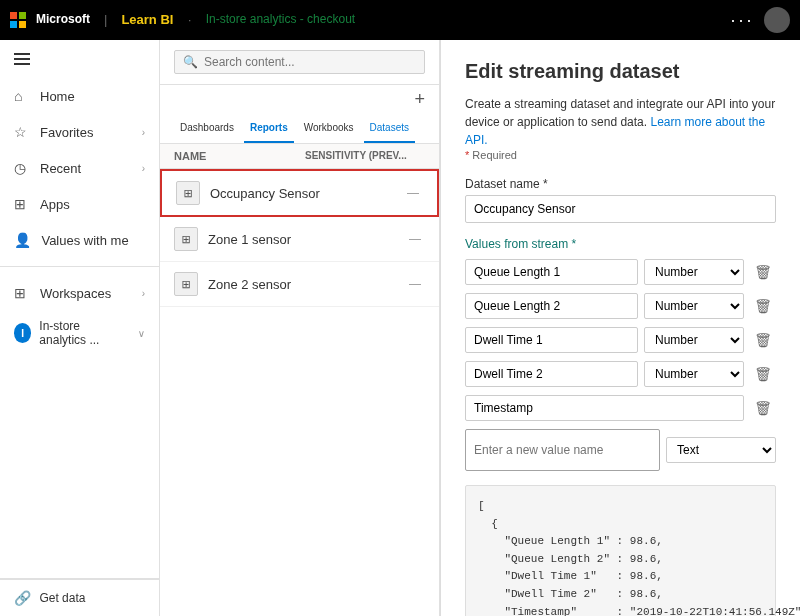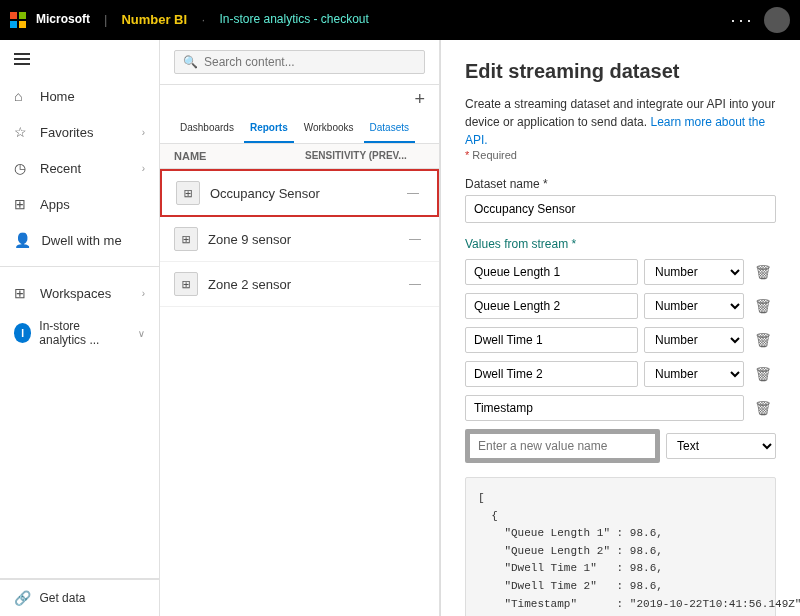--- a/index.html
+++ b/index.html
@@ -76,44 +76,44 @@
     .form-group { margin-bottom: 14px; }
     .form-label { font-size: 12px; color: #333; margin-bottom: 4px; display: block; }
     .form-input { width: 100%; border: 1px solid #ccc; border-radius: 2px; padding: 6px 8px; font-size: 12px; outline: none; }
 
     .stream-label { font-size: 12px; color: #0f766e; margin-bottom: 8px; display: block; }
 
     .stream-row { display: flex; align-items: center; gap: 6px; margin-bottom: 8px; }
     .stream-name-input { flex: 1; border: 1px solid #ccc; border-radius: 2px; padding: 5px 8px; font-size: 12px; outline: none; }
     .stream-type-select { width: 110px; border: 1px solid #ccc; border-radius: 2px; padding: 4px 6px; font-size: 12px; outline: none; background: #fff; }
     .stream-delete { color: #666; cursor: pointer; font-size: 14px; padding: 2px 4px; }
-    .stream-new-input { flex: 1; border: 5px solid #a3a3a3; border-radius: 2px; padding: 5px 8px; font-size: 12px; outline: none; color: #aaa; }
+    .stream-new-input { flex: 1; border: 1px solid #a3a3a3; border-radius: 2px; padding: 13px 8px; font-size: 12px; outline: none; color: #aaa; }
 
     
     .json-preview { background: #f5f5f5; border: 1px solid #ddd; border-radius: 2px; padding: 12px; font-family: 'Courier New', monospace; font-size: 11px; color: #333; margin-bottom: 14px; white-space: pre; line-height: 1.6; }
 
     
     .get-data { padding: 10px 14px; border-top: 1px solid #e0e0e0; display: flex; align-items: center; gap: 8px; cursor: pointer; font-size: 12px; color: #333; }
   </style>
 </head>
 <body>
 
 <div class="topbar">
   <div class="topbar-logo">
     <div class="ms-squares">
       <div class="ms-sq sq1"></div>
       <div class="ms-sq sq2"></div>
       <div class="ms-sq sq3"></div>
       <div class="ms-sq sq4"></div>
     </div>
     <span class="topbar-brand">Microsoft</span>
     <span class="topbar-divider">|</span>
-    <span class="topbar-powerbi">Number BI</span>
+    <span class="topbar-powerbi">Learn BI</span>
     <span class="topbar-divider">·</span>
-    <span style="color:#5eead4; font-size:12px;">In-store analytics - checkout</span>
+    <span style="color:#15803d; font-size:12px;">In-store analytics - checkout</span>
   </div>
   <div class="topbar-right">
     <span class="topbar-dots">···</span>
     <div class="topbar-avatar"></div>
   </div>
 </div>
 
 <div class="main-layout">
 
   <div class="sidebar">
@@ -136,21 +136,21 @@
       <span class="sidebar-icon">◷</span>
       <span class="sidebar-item-text">Recent</span>
       <span class="sidebar-chevron">›</span>
     </div>
     <div class="sidebar-item">
       <span class="sidebar-icon">⊞</span>
       <span class="sidebar-item-text">Apps</span>
     </div>
     <div class="sidebar-item">
       <span class="sidebar-icon">👤</span>
-      <span class="sidebar-item-text">Dwell with me</span>
+      <span class="sidebar-item-text">Values with me</span>
     </div>
 
     <div style="height:1px; background:#e0e0e0; margin: 8px 0;"></div>
 
     <div class="sidebar-item">
       <span class="sidebar-icon">⊞</span>
       <span class="sidebar-item-text">Workspaces</span>
       <span class="sidebar-chevron">›</span>
     </div>
 
@@ -204,21 +204,21 @@
       </div>
 
       <div class="dataset-list">
         <div class="dataset-item selected">
           <div class="dataset-icon">⊞</div>
           <span class="dataset-name">Occupancy Sensor</span>
           <span class="dataset-dash">—</span>
         </div>
         <div class="dataset-item">
           <div class="dataset-icon">⊞</div>
-          <span class="dataset-name">Zone 9 sensor</span>
+          <span class="dataset-name">Zone 1 sensor</span>
           <span class="dataset-dash">—</span>
         </div>
         <div class="dataset-item">
           <div class="dataset-icon">⊞</div>
           <span class="dataset-name">Zone 2 sensor</span>
           <span class="dataset-dash">—</span>
         </div>
       </div>
     </div>
 

